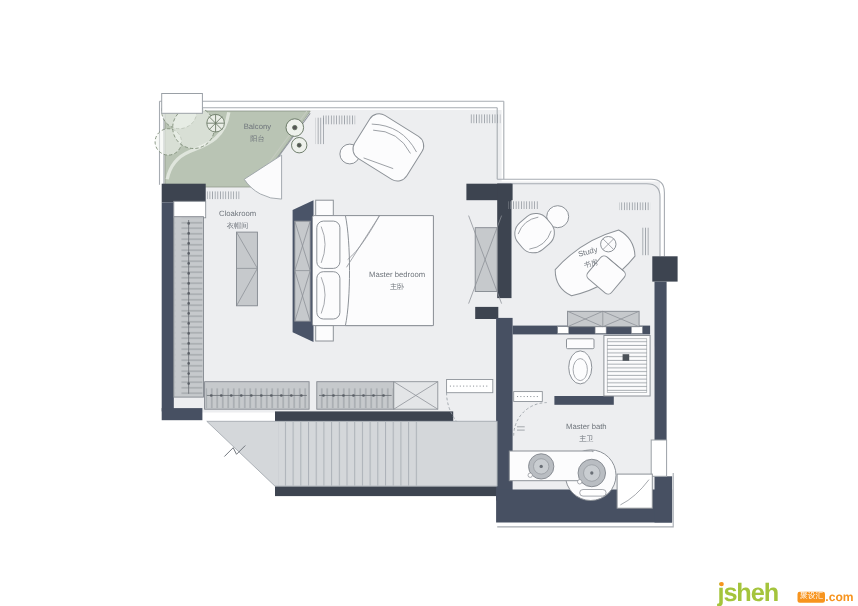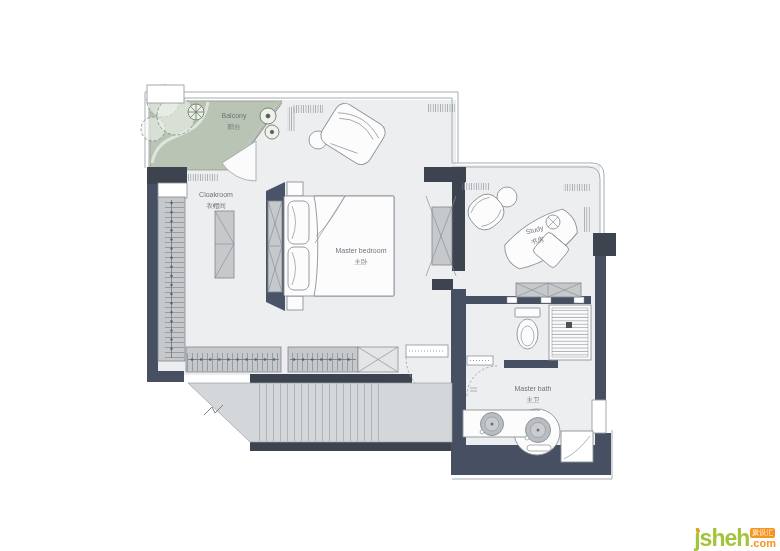--- a/index.html
+++ b/index.html
@@ -20,21 +20,21 @@
       font-size:7px;line-height:1.5;text-align:center;white-space:nowrap;}
   .room-label .zh{display:block;font-size:6.5px;}
   .room-label .en{display:block;}
   #study-label{transform:translateX(-50%) rotate(-15deg);}
   
   .watermark{position:absolute;right:4px;bottom:2px;display:flex;align-items:flex-end;}
   .wm-main{font-size:23px;font-weight:bold;letter-spacing:-1px;
       color:var(--brand_green,#a4c43c);line-height:0.9;position:relative;text-align:right;}
   .wm-main .jdot{position:absolute;left:2px;top:1px;width:4px;height:4px;border-radius:50%;
       background:var(--brand_orange,#f7941e);}
-  .wm-right{display:flex;flex-direction:column;align-items:flex-start;margin-left:1px;}
+  .wm-right{display:flex;align-items:flex-start;margin-left:18px;}
   .wm-badge{background:var(--brand_orange,#f7941e);color:#fff;font-size:7px;
       padding:1px 2px;border-radius:2px;line-height:1.1;white-space:nowrap;}
   .wm-com{color:var(--brand_orange,#f7941e);font-size:11px;font-weight:bold;
       line-height:1;margin-top:0px;}
 </style>
 </head>
 <body>
 
 <svg id="plan" width="780" height="551" viewBox="0 0 780 551">
   <defs>

